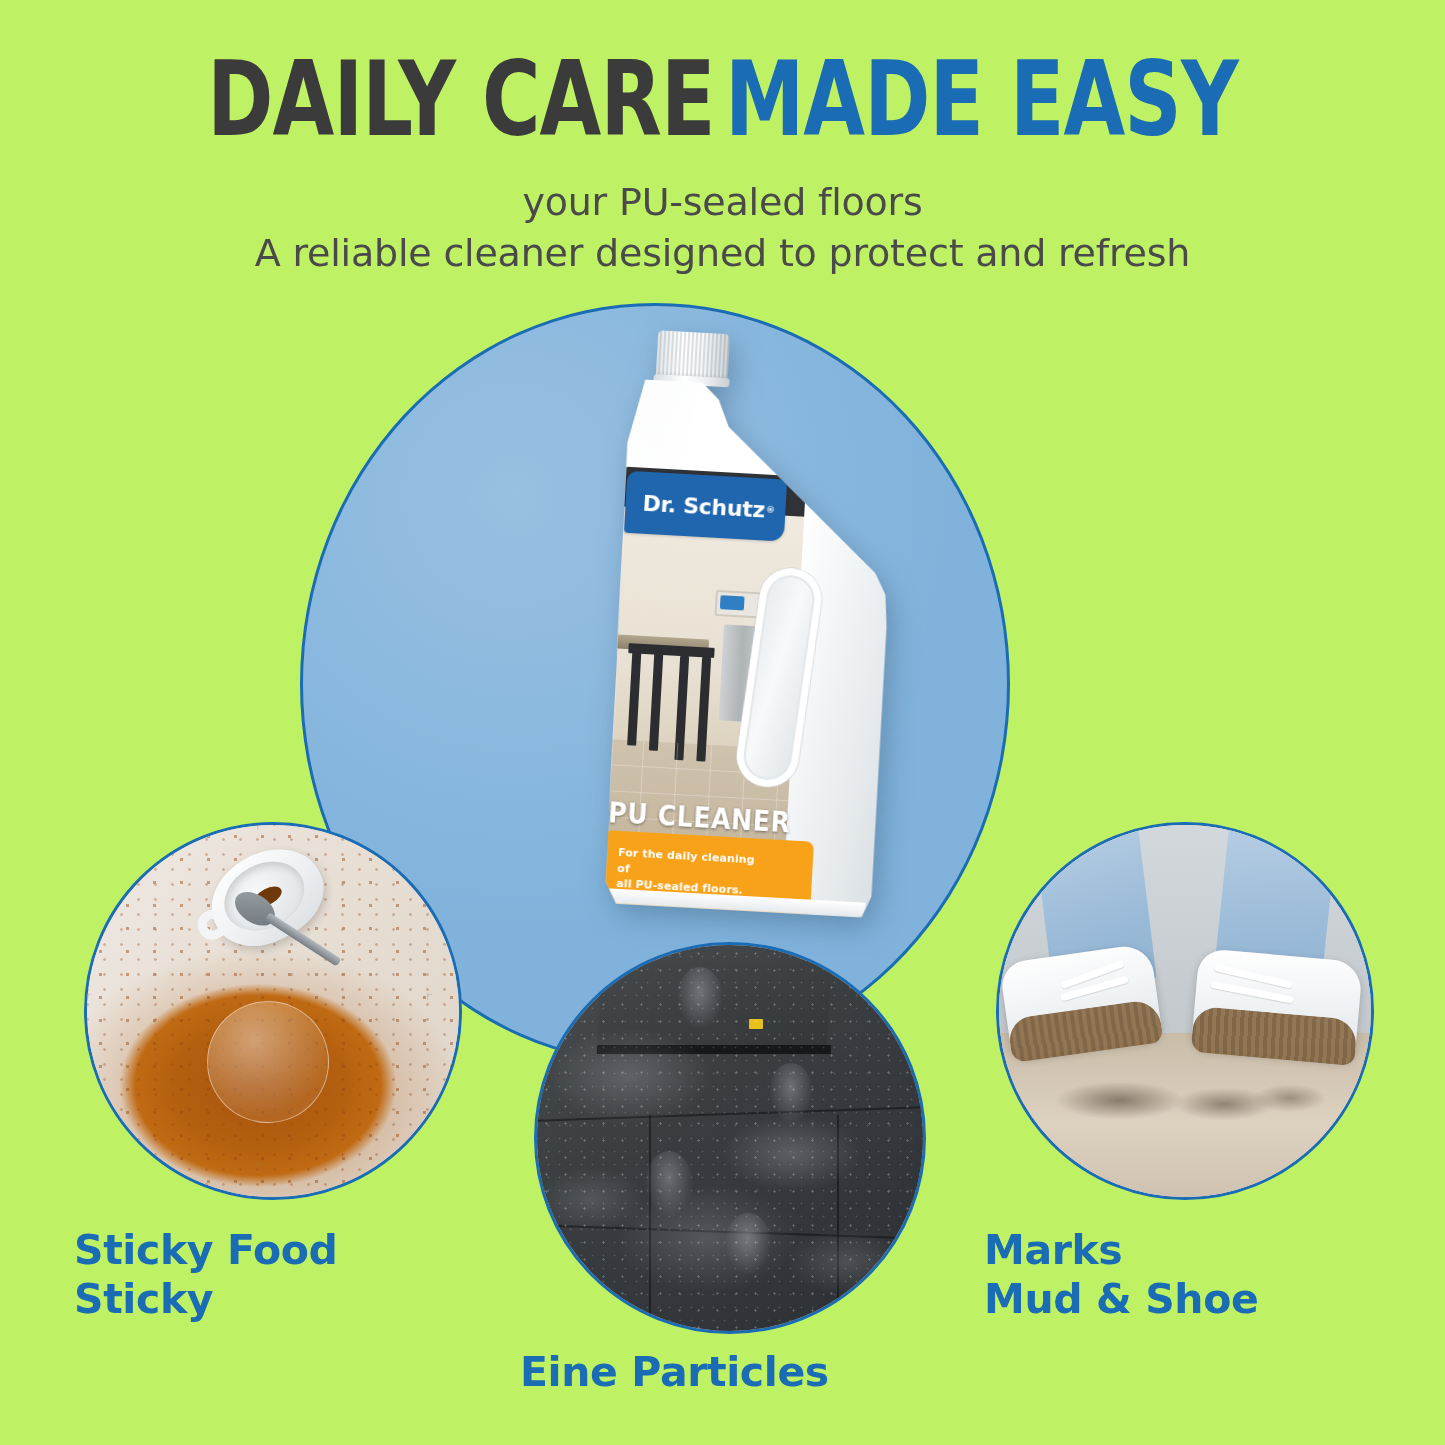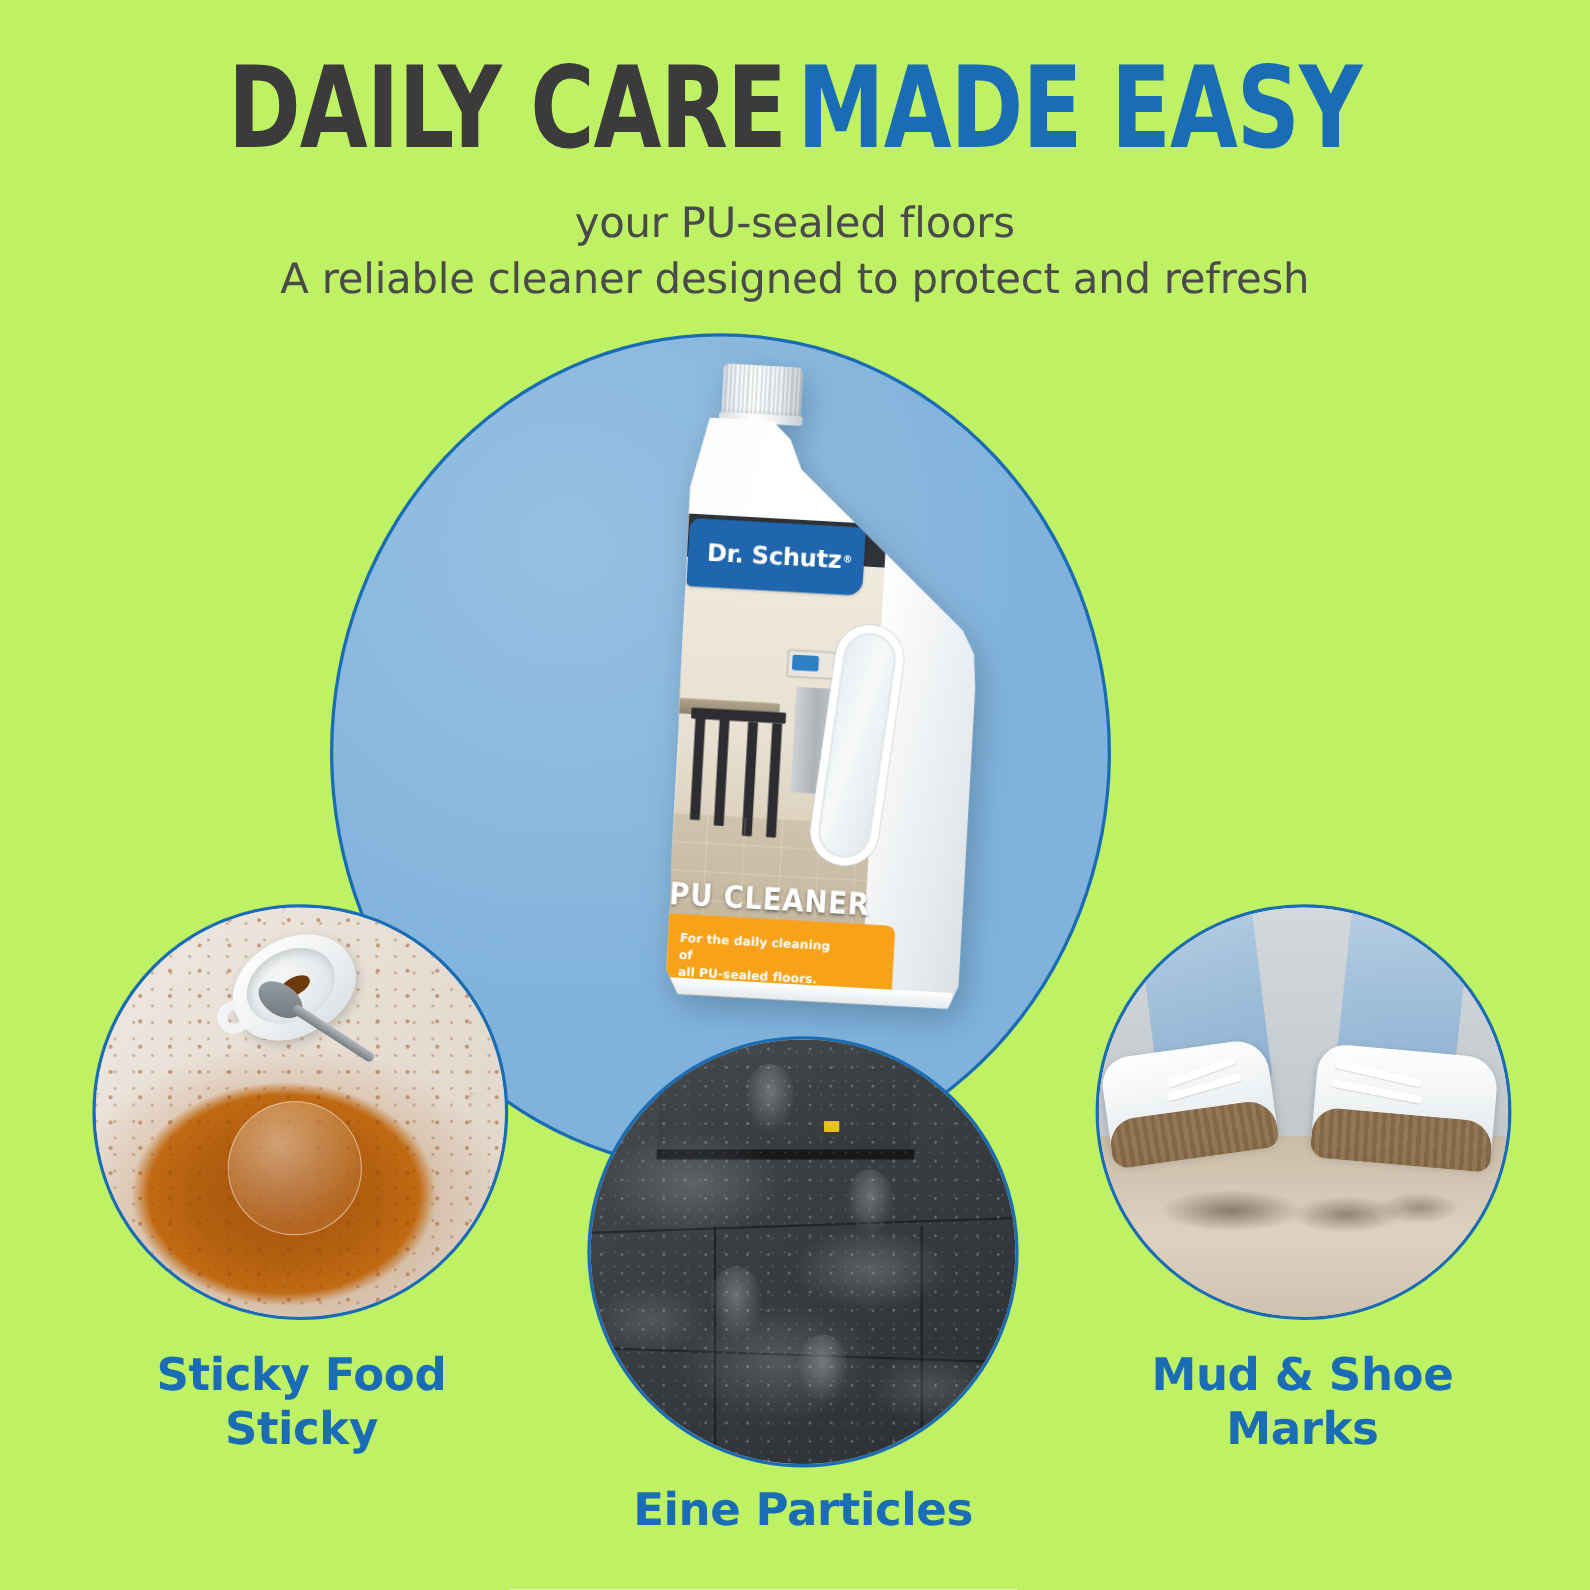--- a/index.html
+++ b/index.html
@@ -434,21 +434,21 @@
   }
 
   
   .caption{
     position:absolute;
     color:#1a6cb4;
     font-family:"DejaVu Sans","Liberation Sans", sans-serif;
     font-weight:700;
     font-size:41px;
     line-height:1.2;
-    text-align:center;
+    text-align:left;
     letter-spacing:-0.4px;
   }
   .cap-left  { left:74px;  top:1226px; width:400px; }
   .cap-mid   { left:520px; top:1348px; width:420px; }
   .cap-right { left:984px; top:1226px; width:400px; }
 </style>
 </head>
 <body>
 
 <div id="stage">
@@ -568,17 +568,17 @@
   <div class="caption cap-left">
     <div>Sticky Food</div>
     <div>Sticky</div>
   </div>
 
   <div class="caption cap-mid">
     <div>Eine Particles</div>
   </div>
 
   <div class="caption cap-right">
+    <div>Marks</div>
     <div>Mud &amp; Shoe</div>
-    <div>Marks</div>
   </div>
 
 </div>
 
 </body></html>

